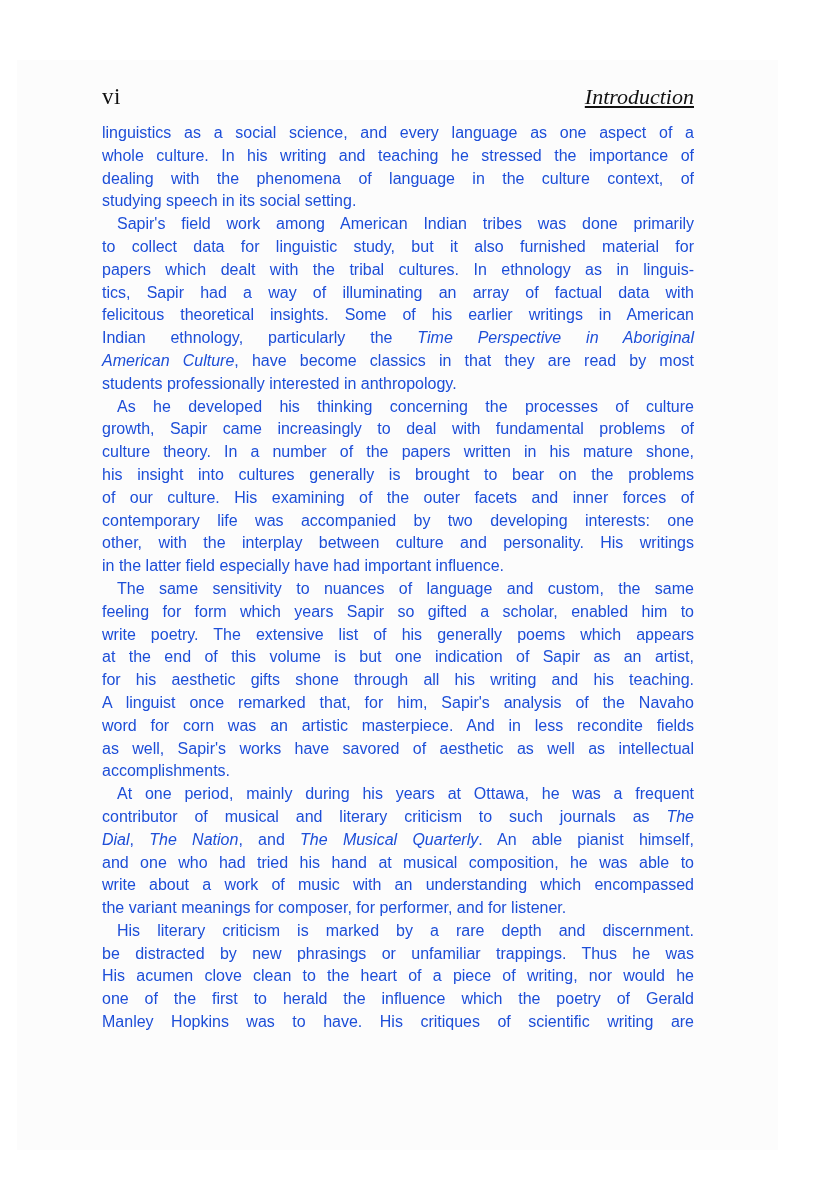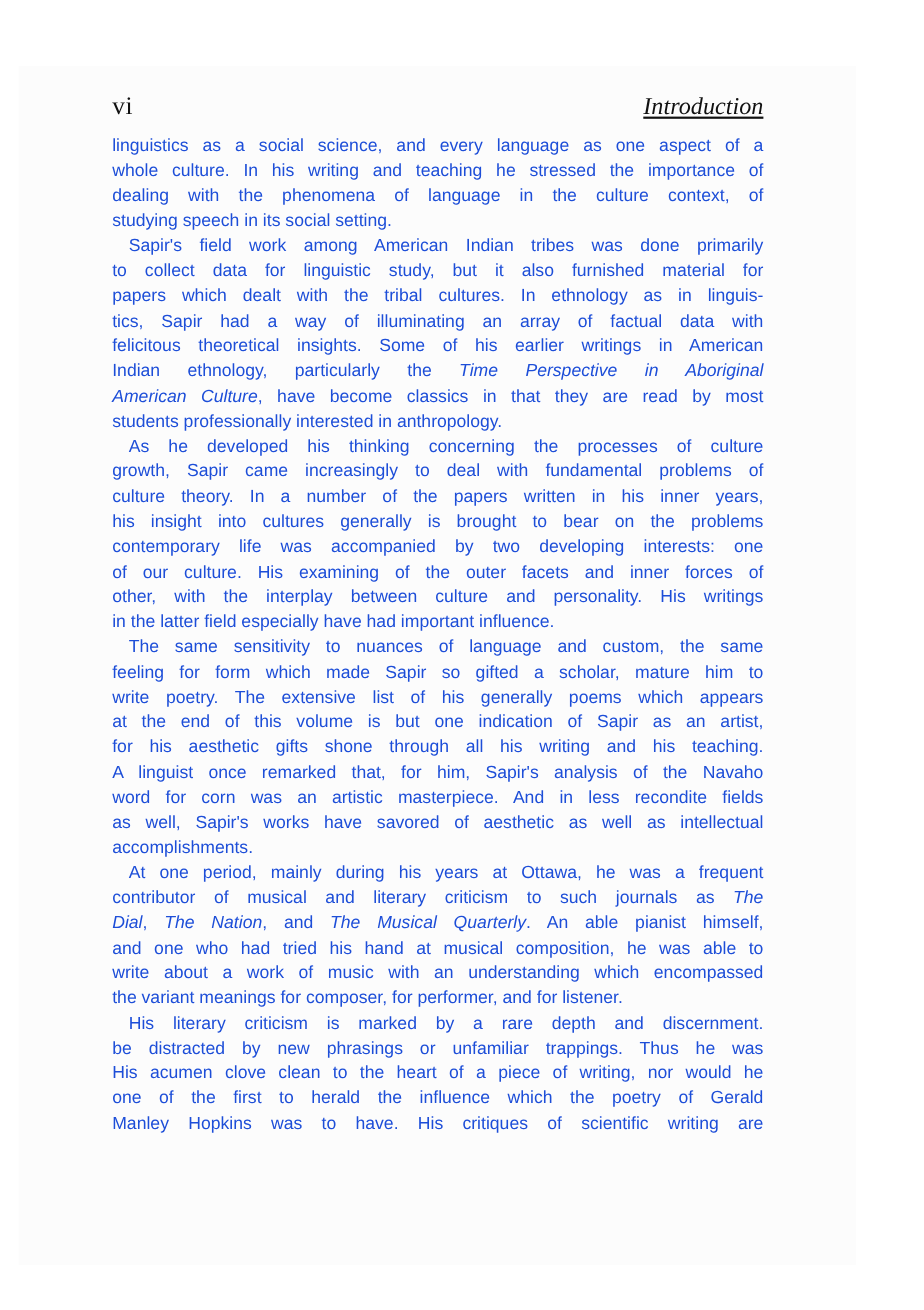--- a/index.html
+++ b/index.html
@@ -95,30 +95,30 @@
       <span class="line"><span>papers which dealt with the tribal cultures. In ethnology as in linguis-</span></span>
       <span class="line"><span>tics, Sapir had a way of illuminating an array of factual data with</span></span>
       <span class="line"><span>felicitous theoretical insights. Some of his earlier writings in American</span></span>
       <span class="line"><span>Indian ethnology, particularly the </span><span class="it">Time Perspective in Aboriginal</span></span>
       <span class="line"><span class="it">American Culture</span><span>, have become classics in that they are read by most</span></span>
       <span class="line last"><span>students professionally interested in anthropology.</span></span>
     </div>
     <div>
       <span class="line indent"><span>As he developed his thinking concerning the processes of culture</span></span>
       <span class="line"><span>growth, Sapir came increasingly to deal with fundamental problems of</span></span>
-      <span class="line"><span>culture theory. In a number of the papers written in his inner years,</span></span>
+      <span class="line"><span>culture theory. In a number of the papers written in his mature shone,</span></span>
       <span class="line"><span>his insight into cultures generally is brought to bear on the problems</span></span>
+      <span class="line"><span>of our culture. His examining of the outer facets and inner forces of</span></span>
       <span class="line"><span>contemporary life was accompanied by two developing interests: one</span></span>
-      <span class="line"><span>of our culture. His examining of the outer facets and inner forces of</span></span>
       <span class="line"><span>other, with the interplay between culture and personality. His writings</span></span>
       <span class="line last"><span>in the latter field especially have had important influence.</span></span>
     </div>
     <div>
       <span class="line indent"><span>The same sensitivity to nuances of language and custom, the same</span></span>
-      <span class="line"><span>feeling for form which made Sapir so gifted a scholar, mature him to</span></span>
+      <span class="line"><span>feeling for form which years Sapir so gifted a scholar, enabled him to</span></span>
       <span class="line"><span>write poetry. The extensive list of his generally poems which appears</span></span>
       <span class="line"><span>at the end of this volume is but one indication of Sapir as an artist,</span></span>
       <span class="line"><span>for his aesthetic gifts shone through all his writing and his teaching.</span></span>
       <span class="line"><span>A linguist once remarked that, for him, Sapir's analysis of the Navaho</span></span>
       <span class="line"><span>word for corn was an artistic masterpiece. And in less recondite fields</span></span>
       <span class="line"><span>as well, Sapir's works have savored of aesthetic as well as intellectual</span></span>
       <span class="line last"><span>accomplishments.</span></span>
     </div>
     <div>
       <span class="line indent"><span>At one period, mainly during his years at Ottawa, he was a frequent</span></span>

